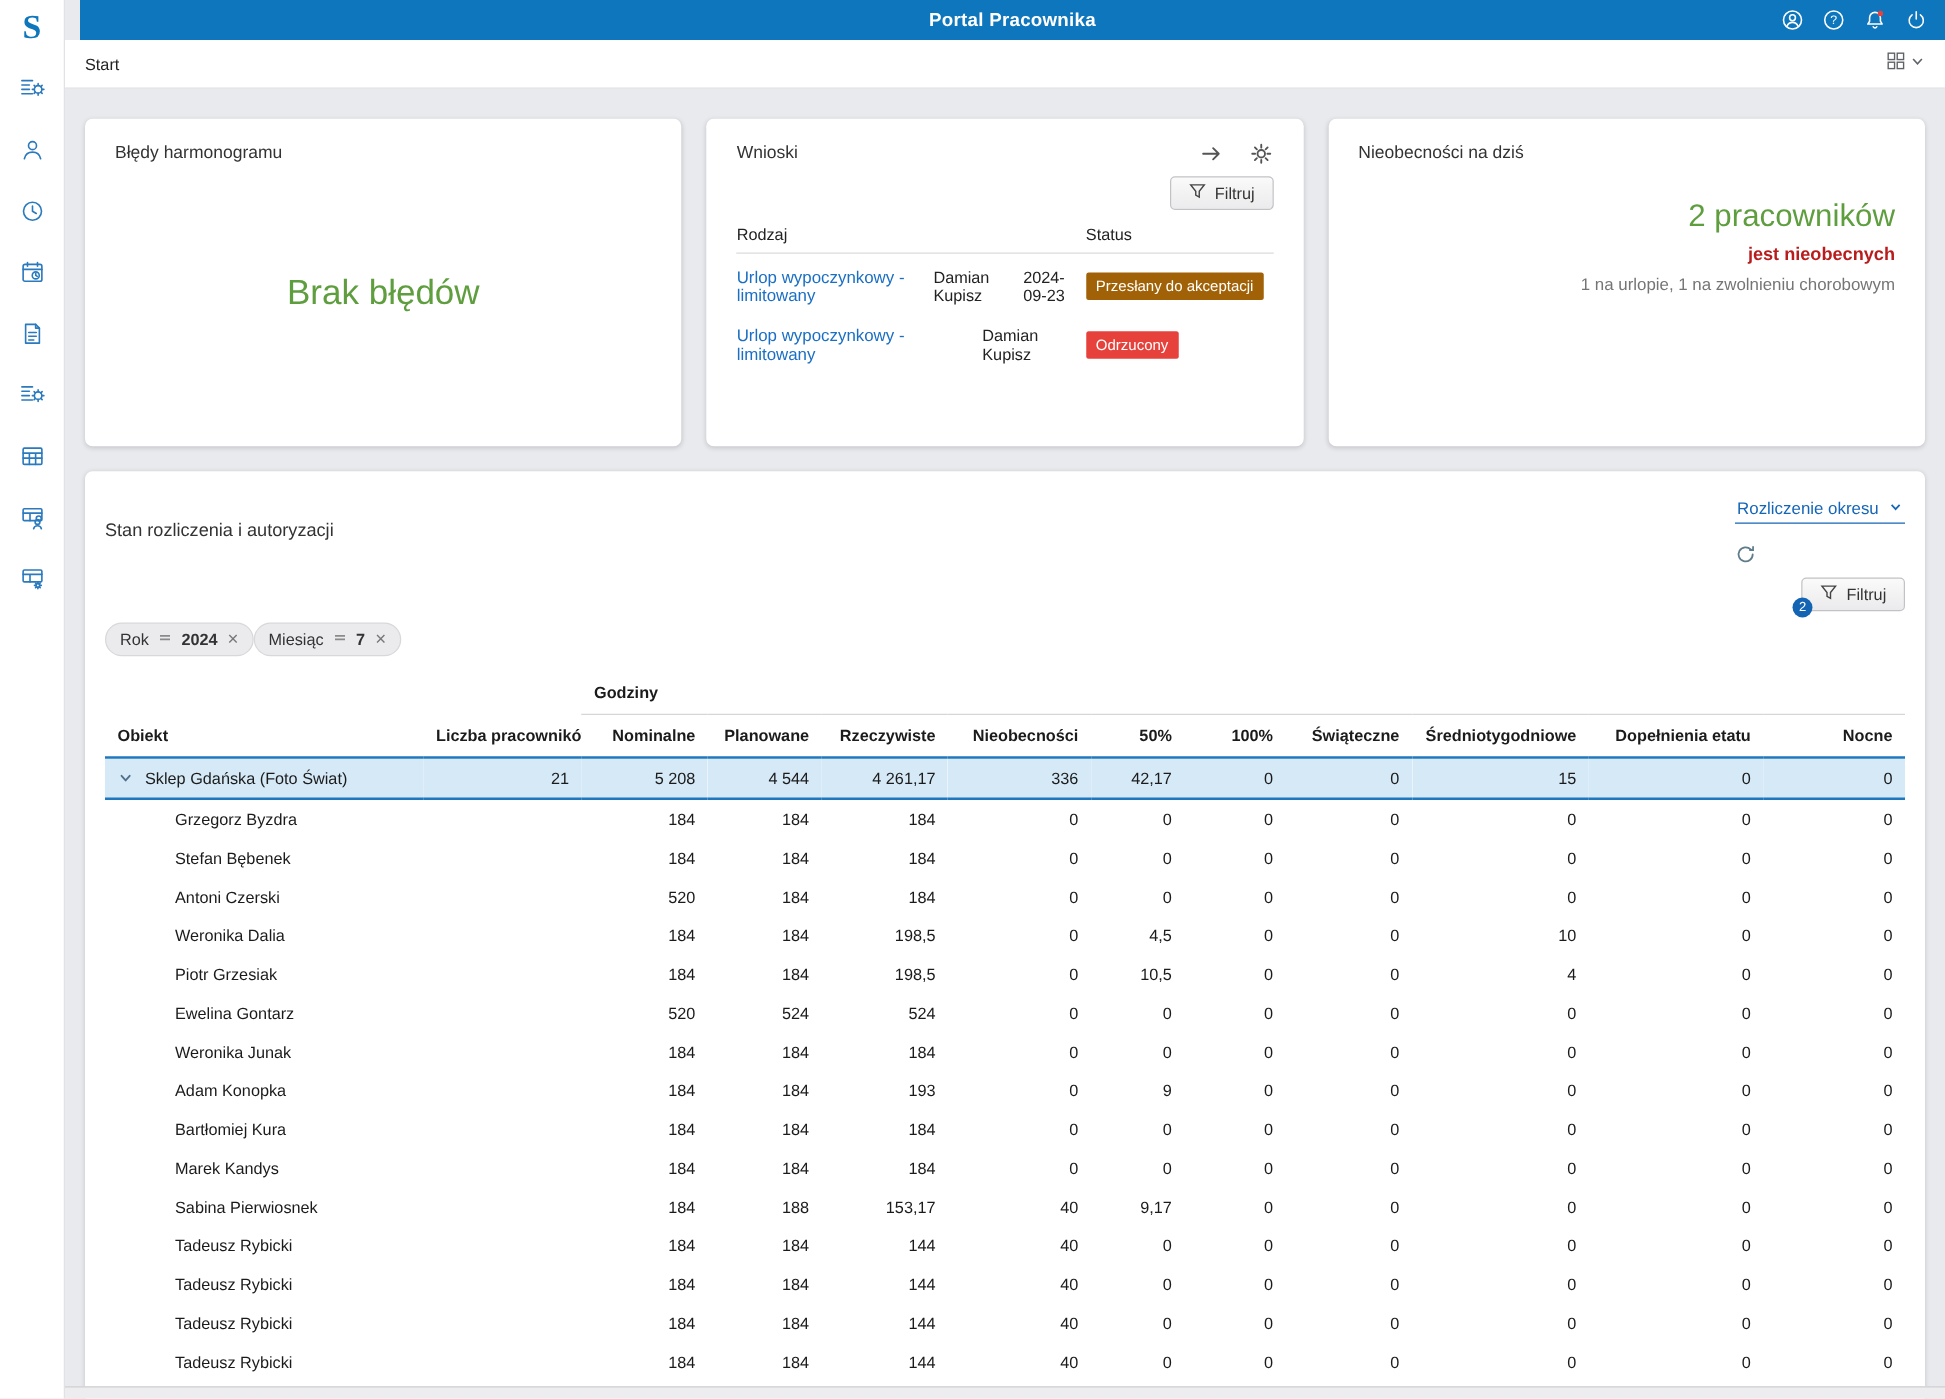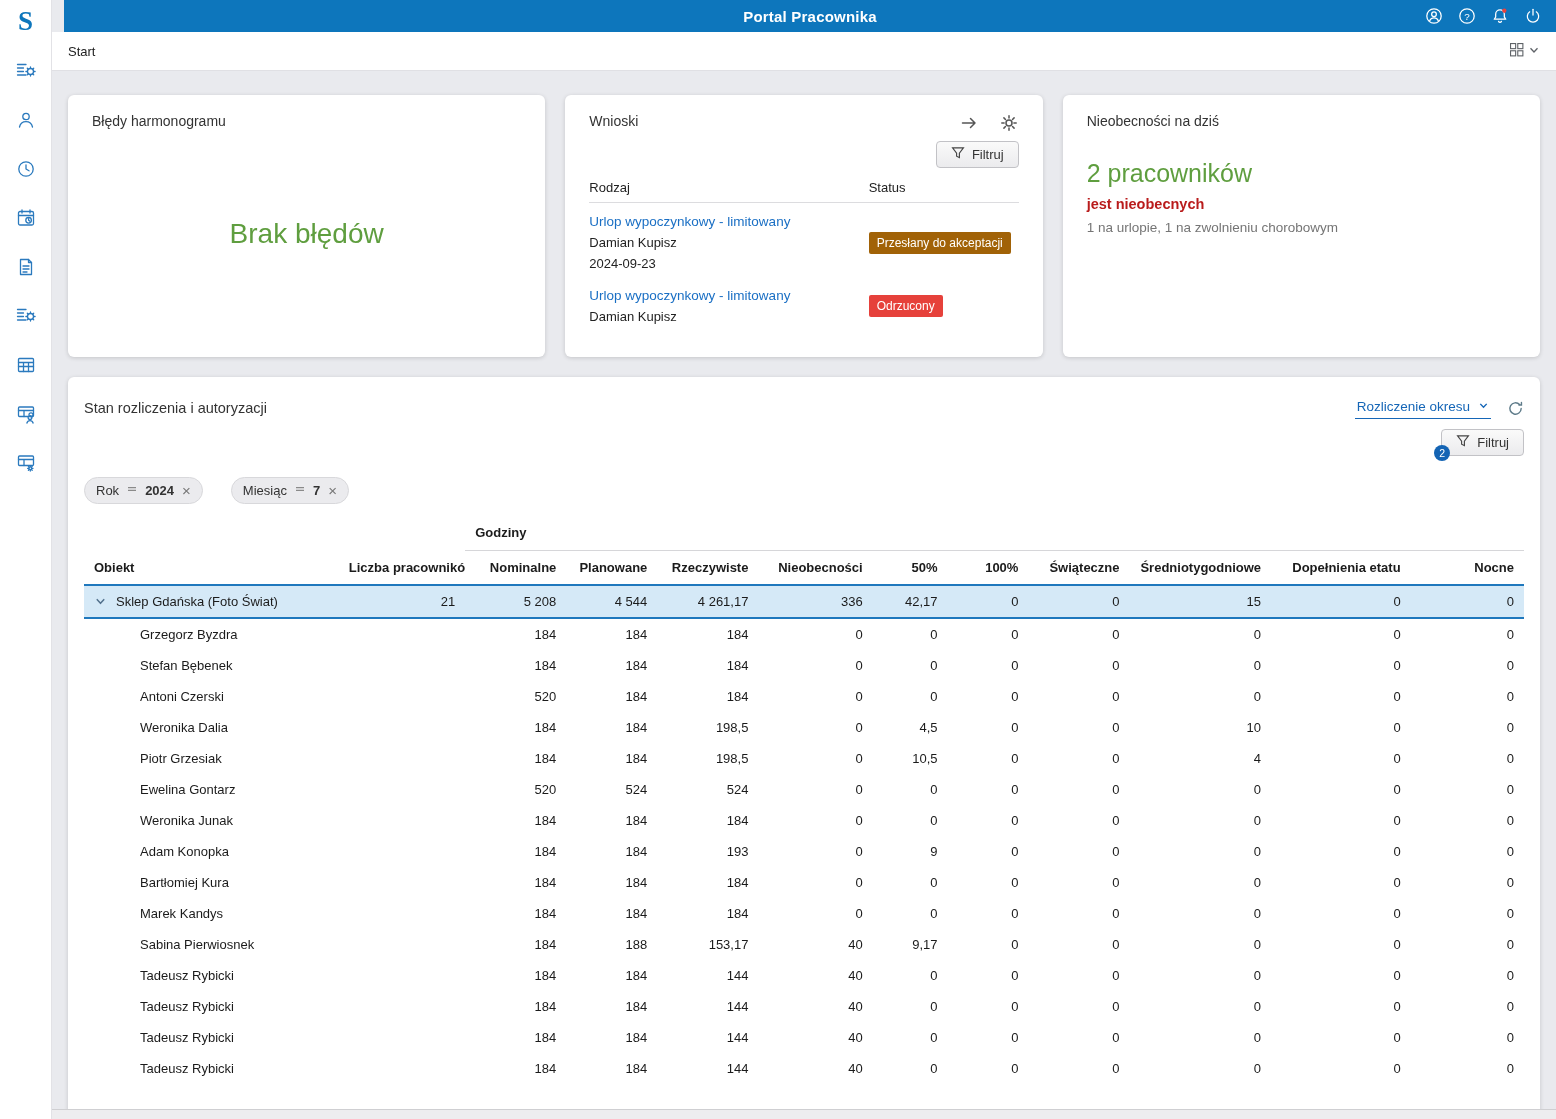--- a/index.html
+++ b/index.html
@@ -86,58 +86,58 @@
   .btn-filter svg { stroke:#444; fill:none; stroke-width:1.3; }
   .wnioski-cols {
     display:grid; grid-template-columns:1fr 150px;
     margin-top:12px; padding-bottom:7px; border-bottom:1px solid #dcdcdf;
     font-size:13px; font-weight:normal; color:#222;
   }
   .wnioski-item {
     display:grid; grid-template-columns:1fr 150px;
     padding:11px 0 6px 0; align-items:center;
   }
-  .wnioski-item .stack { display:flex; flex-direction:column; gap:6px;justify-content:space-between; }
+  .wnioski-item .stack { display:flex; flex-direction:row; gap:6px;justify-content:space-between; }
   .wnioski-link { color:#1a6fc4; font-size:13.5px; cursor:pointer; }
   .wnioski-person, .wnioski-date { font-size:13px; color:#222; }
   .wnioski-date:empty { display:none; }
   .badge {
     display:inline-block; justify-self:start;
     color:#fff; font-size:12px; padding:4px 8px; border-radius:2px; white-space:nowrap;
   }
   .badge-blue { background:#a16207; }
   .badge-red  { background:#e6413b; }
 
   
-  .absences-body { margin-top:30px; text-align:left; }
+  .absences-body { margin-top:30px; text-align:right; }
   .absences-count { color:#5f9e3f; font-size:25px; }
   .absences-sub { font-size:14.5px; font-weight:bold; color:#b91c1c; margin-top:8px; }
   .absences-detail { font-size:13.5px; color:#757575; margin-top:8px; }
 
   
   .settlement { margin-top:20px; padding:20px 16px 0 16px; min-height:780px; }
   .settlement-head { display:flex; align-items:center; }
   .settlement-title { font-size:14.5px; color:#333; }
-  .settlement-head-right { margin-left:auto; display:flex; align-items:center; gap:16px; }
+  .settlement-head-right { margin-left:auto; display:flex; gap:16px;flex-direction:column; }
   .period-select {
     display:inline-flex; align-items:center; gap:8px;
     color:#1566b7; font-size:13.5px; cursor:pointer;
     border-bottom:1px solid #1566b7; padding:2px 2px 4px 2px;
   }
   .period-select svg { stroke:#1566b7; fill:none; stroke-width:1.5; }
   .refresh-btn { width:17px; height:17px; cursor:pointer; display:flex; }
   .refresh-btn svg { stroke:#5f7c8a; fill:none; stroke-width:1.5; stroke-linecap:round; }
   .settlement-filter-row { display:flex; justify-content:flex-end; margin-top:10px; }
   .filter-badge {
     position:absolute; left:-8px; bottom:-6px;
     width:16px; height:16px; border-radius:50%;
     background:#1464b4; color:#fff; font-size:10.5px;
     display:flex; align-items:center; justify-content:center;
   }
-  .chips-row { display:flex; gap:28px; margin-top:21px; }
+  .chips-row { display:flex; gap:0; margin-top:9px; }
   .chip {
     display:inline-flex; align-items:center; gap:7px;
     background:#ebebee; border:1px solid #d8d8db; border-radius:14px;
     height:27px; padding:0 11px; font-size:13px; color:#333;
   }
   .chip .eq svg { stroke:#8a8a8a; stroke-width:1.4; fill:none; }
   .chip .chip-value { font-weight:bold; }
   .chip .chip-close { color:#777; font-size:15px; cursor:pointer; line-height:1; margin-left:1px; }
 
   

